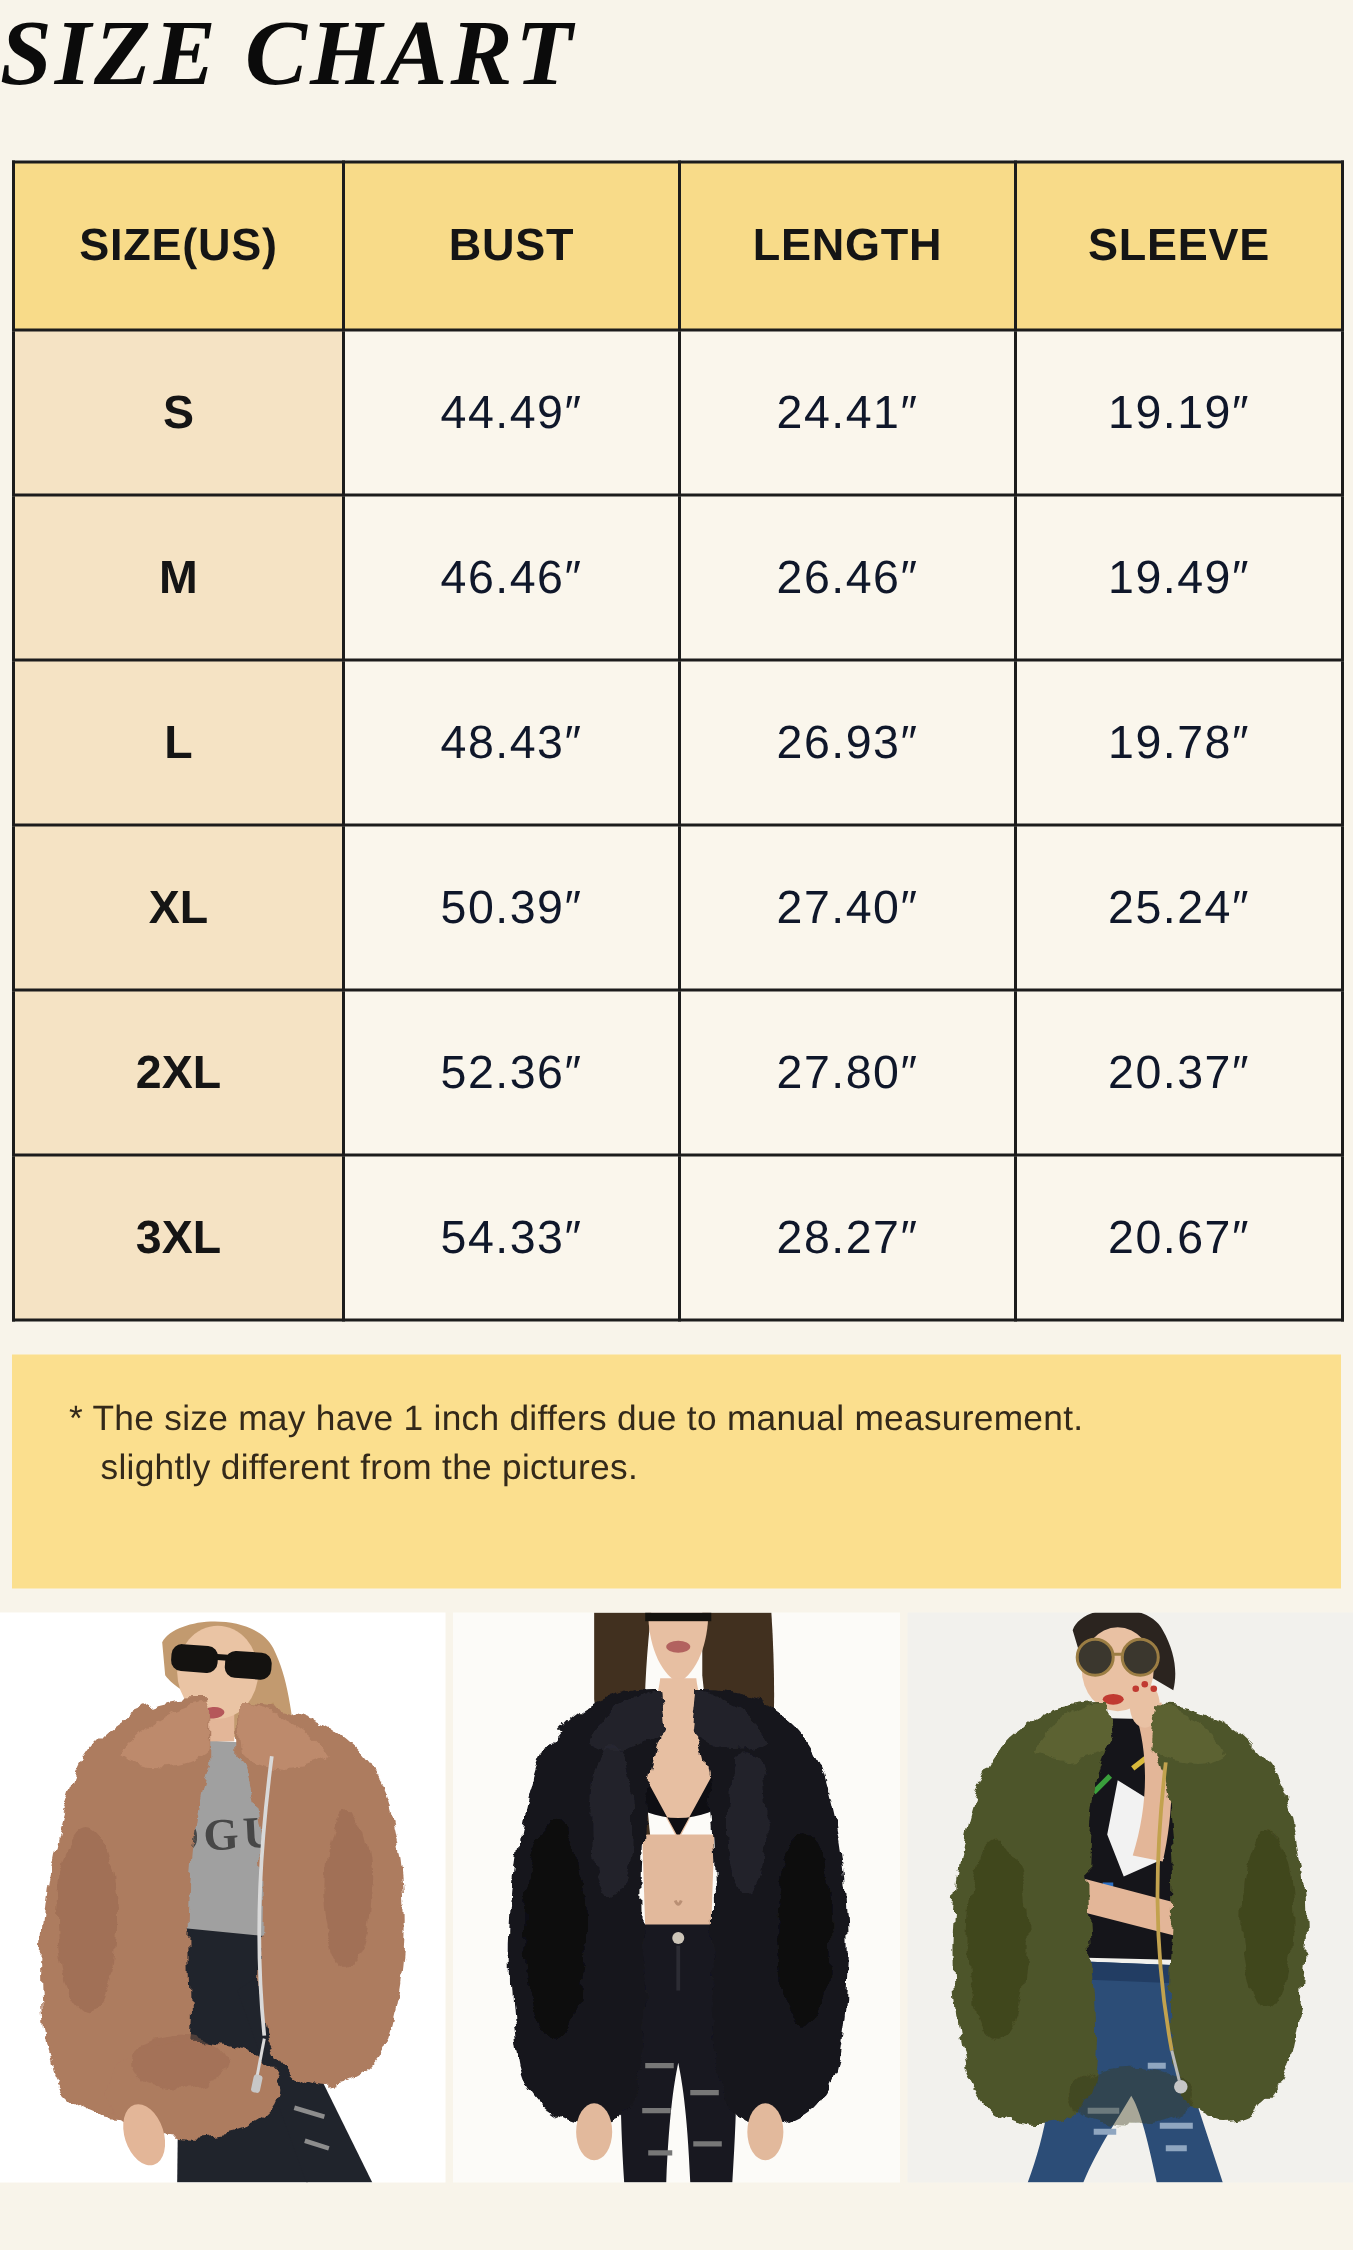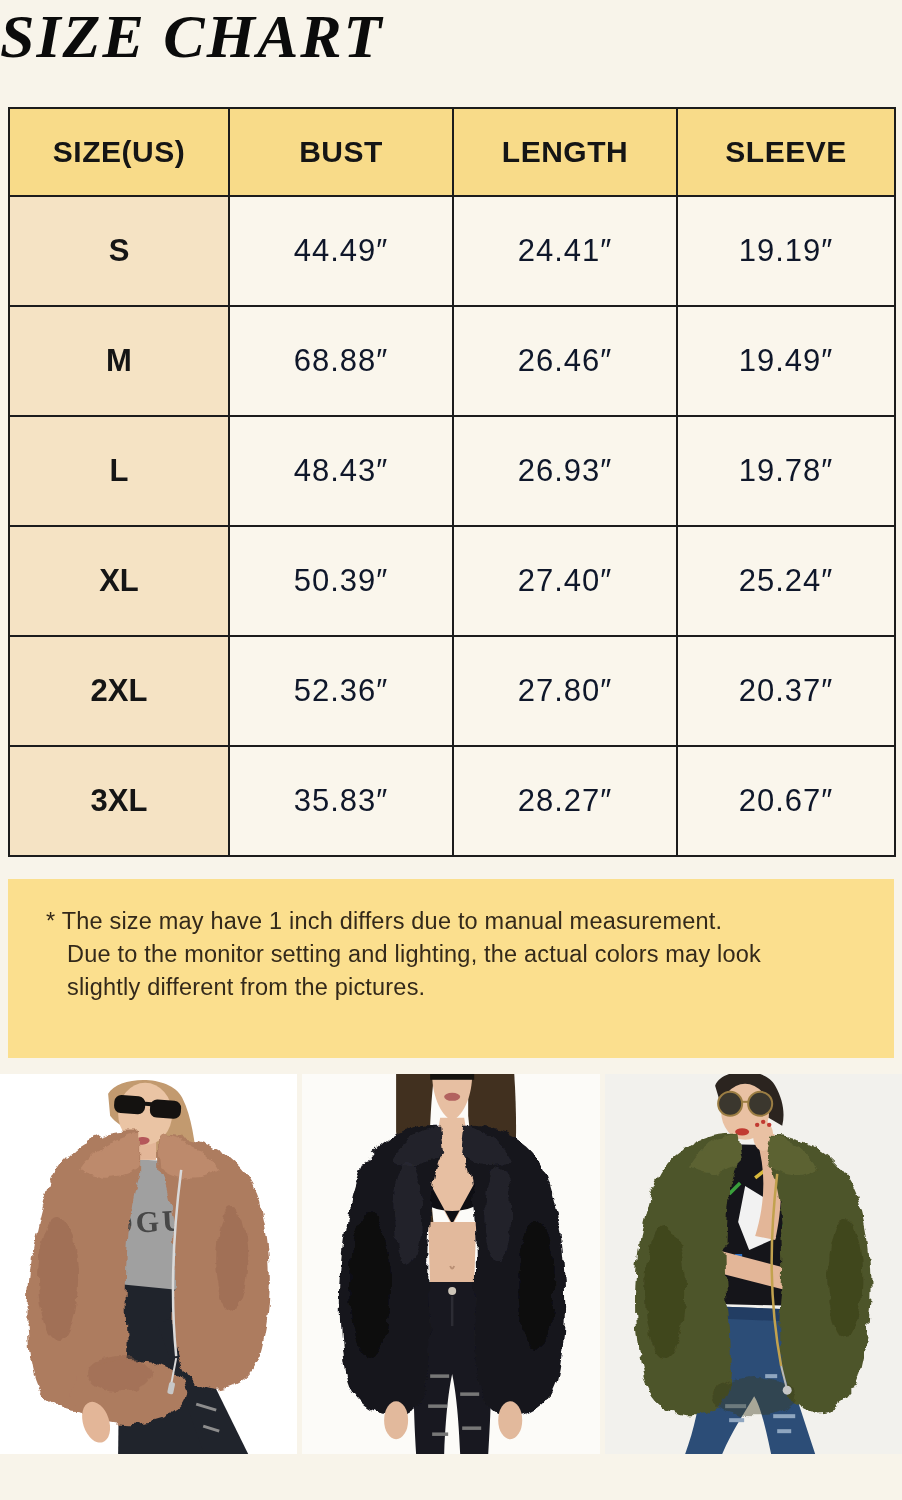--- a/index.html
+++ b/index.html
@@ -21,37 +21,37 @@
   
   table.size-chart {
     width: 886px; margin: 40px 8px 0 8px;
     border-collapse: collapse; table-layout: fixed;
   }
   table.size-chart th, table.size-chart td {
     border: 2px solid var(--border-c, #1c1c1c);
     text-align: center; vertical-align: middle;
     padding: 0;
   }
-  table.size-chart thead tr { height: 88px; margin-left: 16px; }
+  table.size-chart thead tr { height: 112px; margin-left: 16px; }
   table.size-chart tbody tr { height: 110px; }
   table.size-chart thead th {
     background: var(--header-bg, #f8db89);
     font-weight: bold; font-size: 30px; letter-spacing: 0.5px; color: #151515;
   }
   table.size-chart tbody th.size-cell {
     background: var(--sizecol-bg, #f5e3c4);
     font-weight: bold; font-size: 31px; color: #151515;
   }
   table.size-chart tbody td {
     background: var(--cell-bg, #faf6ec);
     font-size: 31px; letter-spacing: 1px; color: #0f172a;
   }
   
   .notes {
-    margin: 22px 8px 0 8px; height: 179px; box-sizing: border-box;
+    margin: 22px 8px 0 8px; height: 156px; box-sizing: border-box;
     background: var(--notes-bg, #fbdf8e);
     padding: 26px 20px 0 38px;
   }
   .notes .line {
     font-size: 23.5px; line-height: 33px; color: #33291a; letter-spacing: 0.2px;
   }
   .notes .line.cont { padding-left: 21px; }
   
   .photos {
     margin-top: 16px; height: 380px;
@@ -85,21 +85,21 @@
   </thead>
   <tbody>
     <tr>
       <th class="size-cell">S</th>
       <td>44.49″</td>
       <td>24.41″</td>
       <td>19.19″</td>
     </tr>
     <tr>
       <th class="size-cell">M</th>
-      <td>68.88″</td>
+      <td>46.46″</td>
       <td>26.46″</td>
       <td>19.49″</td>
     </tr>
     <tr>
       <th class="size-cell">L</th>
       <td>48.43″</td>
       <td>26.93″</td>
       <td>19.78″</td>
     </tr>
     <tr>
@@ -109,30 +109,29 @@
       <td>25.24″</td>
     </tr>
     <tr>
       <th class="size-cell">2XL</th>
       <td>52.36″</td>
       <td>27.80″</td>
       <td>20.37″</td>
     </tr>
     <tr>
       <th class="size-cell">3XL</th>
-      <td>35.83″</td>
+      <td>54.33″</td>
       <td>28.27″</td>
       <td>20.67″</td>
     </tr>
   </tbody>
 </table>
 
 <div class="notes">
   <div class="line">* The size may have 1 inch differs due to manual measurement.</div>
-  <div class="line cont">Due to the monitor setting and lighting, the actual colors may look</div>
   <div class="line cont">slightly different from the pictures.</div>
 </div>
 
 <div class="photos">
 
   <figure class="photo" style="background-color: rgb(255, 255, 255);">
     <svg viewBox="0 0 297 380" preserveAspectRatio="xMidYMid slice">
       <defs>
         <filter id="fz1" x="-15%" y="-15%" width="130%" height="130%">
           <feTurbulence type="fractalNoise" baseFrequency="0.06" numOctaves="4" seed="7" result="n"></feTurbulence>

